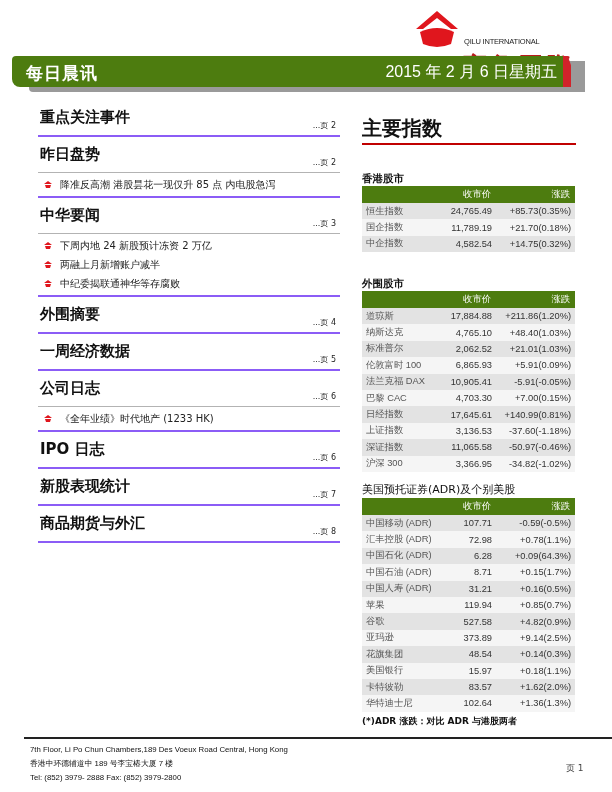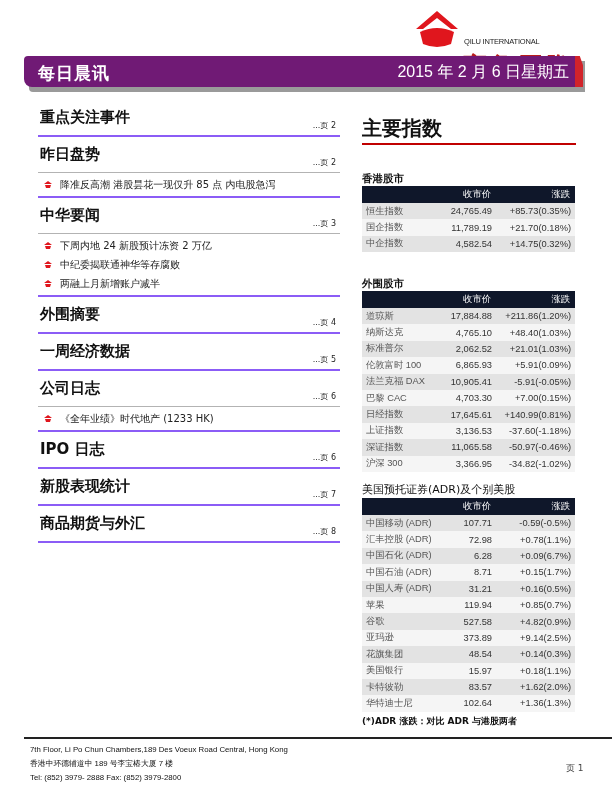--- a/index.html
+++ b/index.html
@@ -7,21 +7,21 @@
   body { position: relative; font-family: "DejaVu Sans", "Liberation Sans", sans-serif; color: #111; }
 
   
   .logo { position: absolute; left: 415px; top: 8px; width: 160px; height: 40px; }
   .logo-mark { position: absolute; left: 0; top: 2px; width: 44px; height: 38px; }
   .logo-cn { position: absolute; left: 48px; top: 2px; font-family: "DejaVu Serif", serif; font-size: 24px; font-weight: bold; letter-spacing: 4px; color: #b91c1c; white-space: nowrap; margin-top: 40px; }
   .logo-en { position: absolute; left: 49px; top: 29px; font-size: 7.5px; color: #222; letter-spacing: -0.2px; white-space: nowrap; font-family: "Liberation Sans", sans-serif; }
 
   
   .banner-shadow { position: absolute; left: 29px; top: 61px; width: 556px; height: 31px; background: #9a9a9a; border-radius: 0 0 0 4px; }
-  .banner { position: absolute; left: 24px; top: 56px; width: 555px; height: 31px; background: #701a75; border-radius: 4px 4px 0 8px; }
+  .banner { position: absolute; left: 12px; top: 56px; width: 555px; height: 31px; background: #4d7c0f; border-radius: 4px 4px 0 8px; }
   .banner::after { content: ""; position: absolute; right: -4px; top: 0; width: 8px; height: 100%; background: #d2232a; clip-path: polygon(0 0, 60% 0, 100% 30%, 100% 100%, 0 100%); }
   .banner-title { position: absolute; left: 14px; top: 6px; font-size: 17px; font-weight: bold; color: #fff; letter-spacing: 1px; }
   .banner-date { position: absolute; right: 10px; top: 6px; font-size: 16px; color: #fff; font-family: "Liberation Sans", sans-serif; }
 
   
   .toc { position: absolute; left: 38px; top: 100px; width: 302px; }
   .toc-section { position: relative; border-bottom: 2px solid #8b5cf6; }
   .toc-head { position: relative; height: 35px; }
   .toc-title { position: absolute; left: 2px; top: 8px; font-size: 15px; font-weight: bold; color: #111; white-space: nowrap; }
   .toc-page { position: absolute; right: 4px; bottom: 4px; font-size: 8px; color: #222; white-space: nowrap; }
@@ -30,21 +30,21 @@
   .bullet { position: absolute; left: 6px; top: 6px; width: 8px; height: 7px; }
 
   
   .right { position: absolute; left: 362px; top: 105px; width: 214px; }
   .right-title { position: absolute; left: 0; top: 10px; font-size: 20px; font-weight: bold; color: #111; white-space: nowrap; }
 
   .tbl-block { position: absolute; left: 362px; width: 213px; }
   .tbl-caption { font-size: 10.5px; font-weight: bold; color: #111; height: 16px; line-height: 16px; white-space: nowrap; }
   .tbl-caption.normal { font-weight: normal; font-size: 11px; }
   table { border-collapse: collapse; width: 213px; font-size: 9.3px; font-family: "Liberation Sans", sans-serif; }
-  thead tr { background: #0f172a; padding-left: 46px; }
+  thead tr { background: #4d7c0f; padding-left: 46px; }
   th { color: #fff; font-weight: normal; height: 17px; text-align: right; padding: 0 5px; }
   td { height: 16.4px; color: #333; padding: 0 4px; white-space: nowrap; }
   td.name { text-align: left; color: #555; width: 76px; }
   td.close { text-align: right; width: 58px; color: #333; }
   td.chg { text-align: right; color: #333; }
   tbody tr:nth-child(odd) { background: #e3e3e3; }
   tbody tr:nth-child(even) { background: #f5f5f5; }
   .footnote { font-size: 9px; font-weight: bold; color: #111; margin-top: 3px; white-space: nowrap; }
 
   
@@ -102,27 +102,27 @@
       <div class="toc-item">
         <svg class="bullet" viewBox="0 0 8 7">
             <path d="M4 0 L8 3 L0 3 Z M1 4 L7 4 L6 7 L2 7 Z" fill="#e0161d"></path>
           </svg>
         <span>下周内地 24 新股预计冻资 2 万亿</span>
       </div>
       <div class="toc-item">
         <svg class="bullet" viewBox="0 0 8 7">
             <path d="M4 0 L8 3 L0 3 Z M1 4 L7 4 L6 7 L2 7 Z" fill="#e0161d"></path>
           </svg>
+        <span>两融上月新增账户减半</span>
+      </div>
+      <div class="toc-item">
+        <svg class="bullet" viewBox="0 0 8 7">
+            <path d="M4 0 L8 3 L0 3 Z M1 4 L7 4 L6 7 L2 7 Z" fill="#e0161d"></path>
+          </svg>
         <span>中纪委揭联通神华等存腐败</span>
-      </div>
-      <div class="toc-item">
-        <svg class="bullet" viewBox="0 0 8 7">
-            <path d="M4 0 L8 3 L0 3 Z M1 4 L7 4 L6 7 L2 7 Z" fill="#e0161d"></path>
-          </svg>
-        <span>两融上月新增账户减半</span>
       </div>
     </div>
   </div>
 
   <div class="toc-section">
     <div class="toc-head">
       <div class="toc-title">外围摘要</div>
       <div class="toc-page">...页 4</div>
     </div>
   </div>
@@ -288,21 +288,21 @@
           <td class="chg">-0.59(-0.5%)</td>
         </tr>
       <tr>
           <td class="name">汇丰控股 (ADR)</td>
           <td class="close">72.98</td>
           <td class="chg">+0.78(1.1%)</td>
         </tr>
       <tr>
           <td class="name">中国石化 (ADR)</td>
           <td class="close">6.28</td>
-          <td class="chg">+0.09(6.7%)</td>
+          <td class="chg">+0.09(64.3%)</td>
         </tr>
       <tr>
           <td class="name">中国石油 (ADR)</td>
           <td class="close">8.71</td>
           <td class="chg">+0.15(1.7%)</td>
         </tr>
       <tr>
           <td class="name">中国人寿 (ADR)</td>
           <td class="close">31.21</td>
           <td class="chg">+0.16(0.5%)</td>

